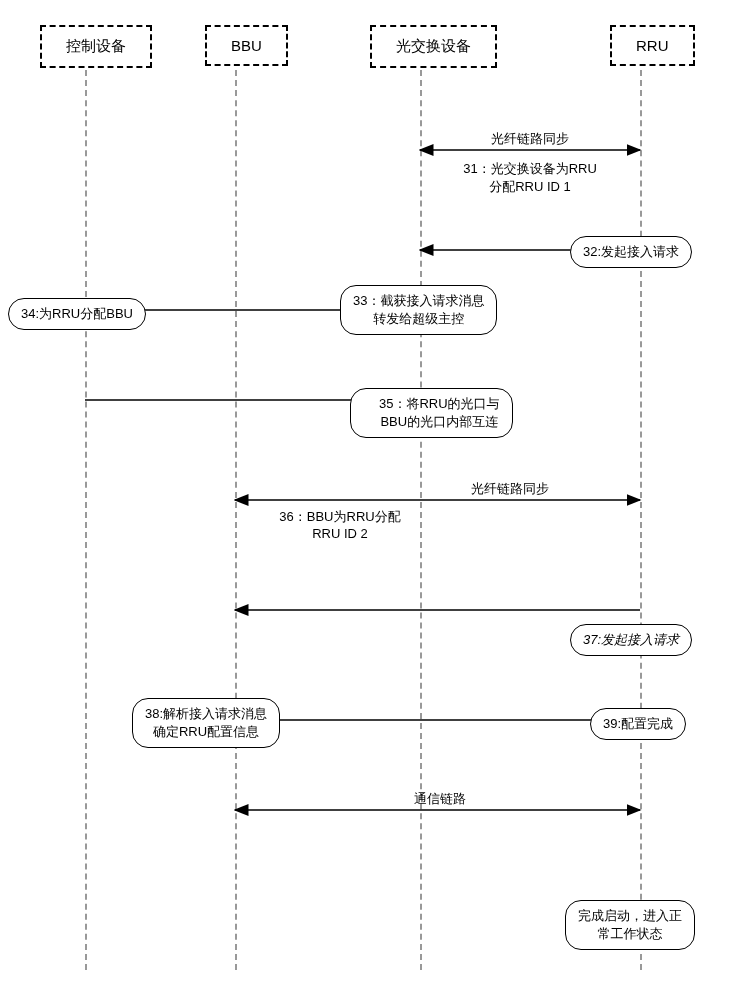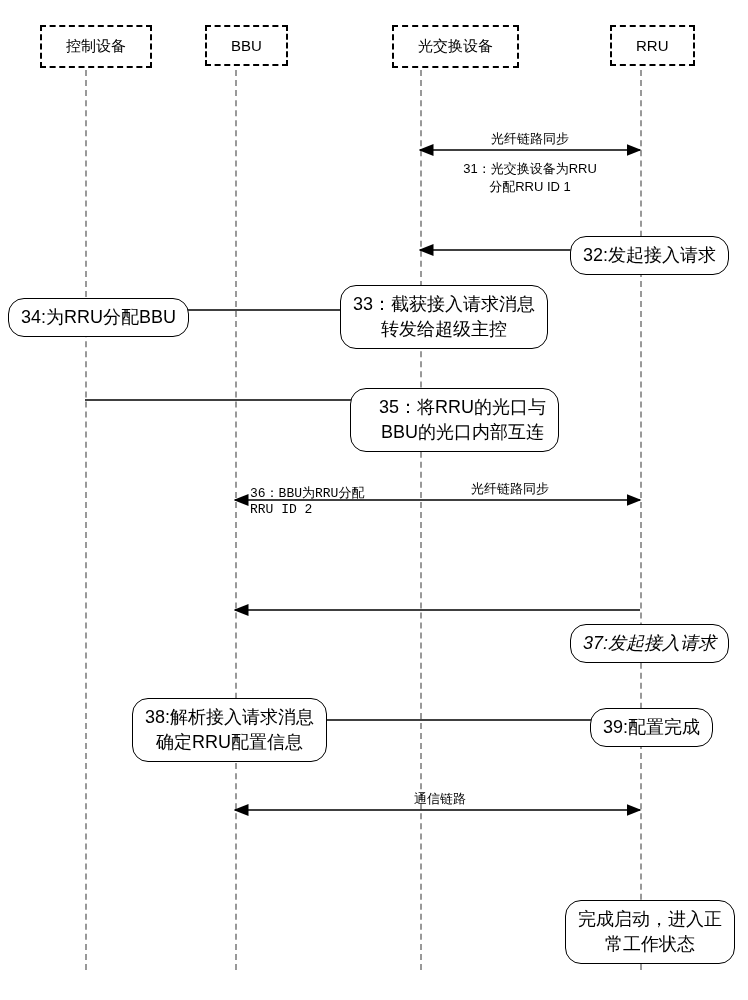--- a/index.html
+++ b/index.html
@@ -32,38 +32,38 @@
       font-size: 13px;
       text-align: center;
     }
     .note {
       position: absolute;
       border: 1.5px solid #000;
       border-radius: 16px;
       padding: 6px 12px;
       background: #fff;
       text-align: center;
-      font-size: 18px;
+      font-size: 13px;
       line-height: 1.4;
     }
     svg.arrows {
       position: absolute;
       top: 0;
       left: 0;
       width: 748px;
       height: 1000px;
       pointer-events: none;
     }
   </style>
 </head>
 <body>
 
 <div class="participant" style="left:40px;">控制设备</div>
 <div class="participant" style="left:205px;">BBU</div>
-<div class="participant" style="left:392px;">光交换设备</div>
+<div class="participant" style="left:370px;">光交换设备</div>
 <div class="participant" style="left:610px;">RRU</div>
 
 <div class="lifeline" style="left:85px;"></div>
 <div class="lifeline" style="left:235px;"></div>
 <div class="lifeline" style="left:420px;"></div>
 <div class="lifeline" style="left:640px;"></div>
 
 <svg class="arrows">
   <defs>
     <marker id="arrowhead" markerWidth="10" markerHeight="8" refX="9" refY="4" orient="auto">
@@ -101,21 +101,21 @@
 <div class="note" style="left:340px; top:285px; white-space:pre-line;">33：截获接入请求消息
 转发给超级主控</div>
 
 <div class="note" style="left:8px; top:298px;text-align:right;">34:为RRU分配BBU</div>
 
 <div class="note" style="left:350px; top:388px; white-space:pre-line;padding-left:28px;">35：将RRU的光口与
 BBU的光口内部互连</div>
 
 <div class="msg-label" style="left:440px; top:480px; width:140px;">光纤链路同步</div>
 
-<div class="msg-label" style="left:250px; top:484px; width:180px; white-space:pre-line; text-align:left;font-family:Liberation Mono, monospace;">36：BBU为RRU分配
+<div class="msg-label" style="left:250px; top:508px; width:180px; white-space:pre-line; text-align:center;">36：BBU为RRU分配
 RRU ID 2</div>
 
 <div class="note" style="left:570px; top:624px;font-style:italic;">37:发起接入请求</div>
 
 <div class="note" style="left:132px; top:698px; white-space:pre-line;">38:解析接入请求消息
 确定RRU配置信息</div>
 
 <div class="note" style="left:590px; top:708px;">39:配置完成</div>
 
 <div class="msg-label" style="left:380px; top:790px; width:120px;">通信链路</div>

